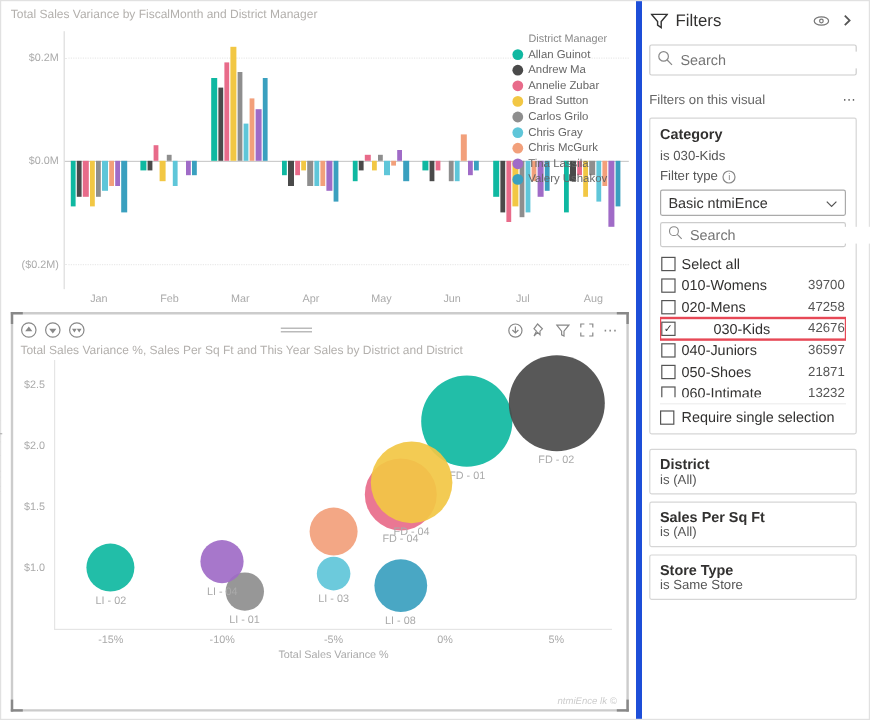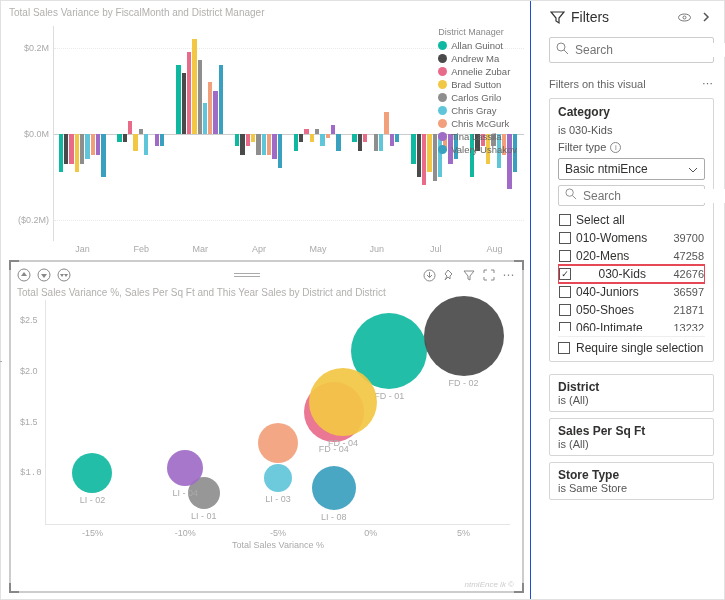--- a/index.html
+++ b/index.html
@@ -1,34 +1,34 @@
 <!DOCTYPE html>
 <html><head>
 <meta charset="utf-8">
 <style>
   * { box-sizing: border-box; margin: 0; padding: 0; }
   html, body { width: 725px; height: 600px; font-family: "Segoe UI", Arial, sans-serif; font-size: 12px; color: #323130; background: #fff; overflow: hidden; }
   .root { display: flex; width: 100%; height: 100%; border: 1px solid #e1e1e1; }
   .canvas { flex: 1 1 auto; padding: 6px 6px 6px 8px; position: relative; display: flex; flex-direction: column; gap: 6px; }
-  .sidebar { width: 194px; flex: 0 0 194px; border-left: 1px solid #1d4ed8; padding: 6px 10px 6px 18px; display: flex; flex-direction: column; gap: 6px; }
+  .sidebar { width: 194px; flex: 0 0 194px; border-left: 5px solid #1d4ed8; padding: 6px 10px 6px 6px; display: flex; flex-direction: column; gap: 6px; }
   
   .chart-card { position: relative; }
   .chart-title { font-size: 10px; color: #b3b0ad; margin-bottom: 8px; }
   .bar-chart { position: relative; height: 215px; display: flex; }
   .y-axis { width: 44px; position: relative; }
   .y-tick { position: absolute; right: 4px; font-size: 9px; color: #aaa; transform: translateY(-50%); }
   .plot { position: relative; flex: 1; border-left: 1px solid #ddd; }
   .zero-line { position: absolute; left: 0; right: 0; top: 50%; border-top: 1px solid #ccc; }
   .gridline { position: absolute; left:0; right:0; border-top: 1px dotted #eaeaea; }
   .bars { position: absolute; top:0; bottom:0; left:5%; right:5%; display:flex; gap:1px; }
   .bar { flex:1; position: relative; }
   .bar span { position:absolute; left:0; right:0; }
   .x-labels { display:flex; margin-left:44px; }
   .x-labels div { flex:1; text-align:center; font-size:9px; color:#aaa; padding-top:3px;}
-  .legend { position:absolute; right:7px; top:20px; font-size:9.5px; color:#666; }
+  .legend { position:absolute; right:18px; top:20px; font-size:9.5px; color:#666;text-align:right; }
   .legend .lg-title { color:#888; margin-bottom:3px; font-size:9px;}
   .legend .lg-item { display:flex; align-items:center; gap:4px; margin-bottom:2px;}
   .swatch { width:9px; height:9px; border-radius:50%; display:inline-block;}
   
   .scatter-card { border: 2px solid #ccc; border-radius:2px; position:relative; padding: 4px 6px 2px 6px; flex:1; }
   .corner { position:absolute; width:10px; height:10px; border:2px solid #888;}
   .corner.tl{top:-2px;left:-2px;border-right:none;border-bottom:none;}
   .corner.tr{top:-2px;right:-2px;border-left:none;border-bottom:none;}
   .corner.bl{bottom:-2px;left:-2px;border-right:none;border-top:none;}
   .corner.br{bottom:-2px;right:-2px;border-left:none;border-top:none;}
@@ -429,21 +429,21 @@
         </div>
       </div>
       <div class="sc-title">Total Sales Variance %, Sales Per Sq Ft and This Year Sales by District and District</div>
       <div style="position:relative;">
         <span class="sc-y-label">Sales Per Sq Ft</span>
         <div class="scatter-plot" id="scatter-plot">
           <span class="sc-x-label">Total Sales Variance %</span>
         <span class="sc-y-tick" style="top: 9.09091%;">$2.5</span>
             <span class="sc-y-tick" style="top: 31.8182%;">$2.0</span>
             <span class="sc-y-tick" style="top: 54.5455%;">$1.5</span>
-            <span class="sc-y-tick" style="top: 77.2727%; font-family: Liberation Mono, monospace;">$1.0</span>
+            <span class="sc-y-tick" style="top: 77.2727%;">$1.0</span>
             <span class="sc-x-tick" style="left: 10%;">-15%</span>
             <span class="sc-x-tick" style="left: 30%;">-10%</span>
             <span class="sc-x-tick" style="left: 50%;">-5%</span>
             <span class="sc-x-tick" style="left: 70%;">0%</span>
             <span class="sc-x-tick" style="left: 90%;">5%</span>
             <div class="bubble" style="height: 32px; width: 32px; left: calc(34% - 16px); top: calc(86.3636% - 16px); background: rgb(142, 142, 142);"></div>
             <span class="bubble-label" style="left: 34%; top: calc(86.3636% + 18px);">LI - 01</span>
             <div class="bubble" style="height: 40px; width: 40px; left: calc(10% - 20px); top: calc(77.2727% - 20px); background: rgb(15, 184, 161);"></div>
             <span class="bubble-label" style="left: 10%; top: calc(77.2727% + 22px);">LI - 02</span>
             <div class="bubble" style="height: 28px; width: 28px; left: calc(50% - 14px); top: calc(79.5455% - 14px); background: rgb(95, 198, 217);"></div>

